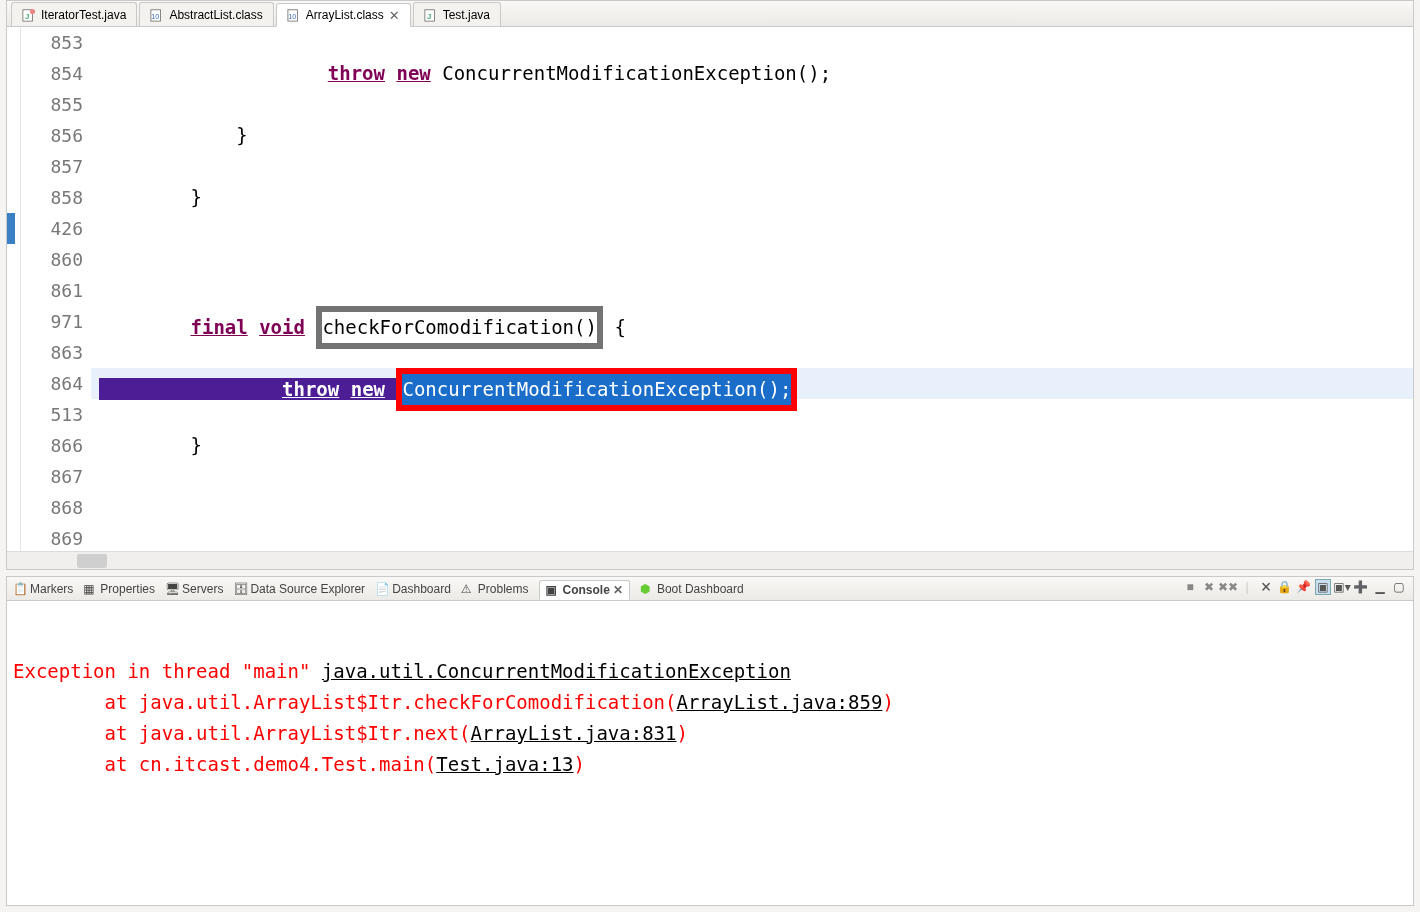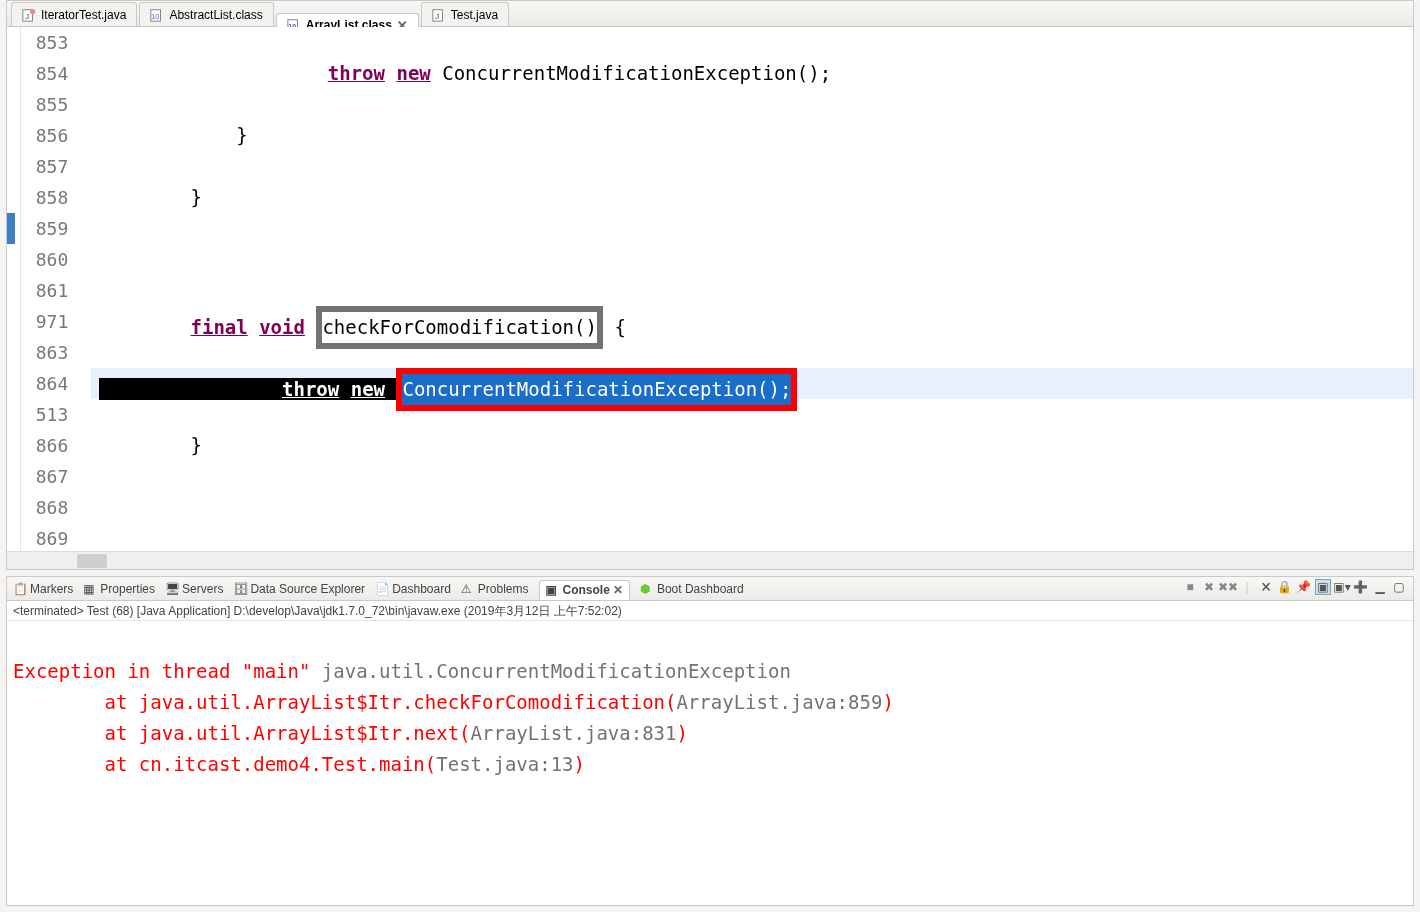--- a/index.html
+++ b/index.html
@@ -1,47 +1,47 @@
 <!DOCTYPE html>
 <html><head>
 <meta charset="utf-8">
 <style>
   * { margin:0; padding:0; box-sizing:border-box; }
   html,body { width:1420px; height:912px; font-family:"Segoe UI",Tahoma,sans-serif; font-size:12px; background:#f5f4f2; overflow:hidden; }
   .editor-area { position:absolute; left:6px; top:0; right:6px; height:570px; background:#fff; border:1px solid #c9c9c9; }
   .tabbar { height:26px; background:linear-gradient(#f9f8f6,#eceae6); border-bottom:1px solid #c9c9c9; display:flex; align-items:flex-end; padding-left:4px; }
   .tab { display:flex; align-items:center; height:24px; padding:0 10px; border:1px solid #c9c9c9; border-bottom:none; margin-right:2px; background:#f3f2ef; border-radius:3px 3px 0 0; gap:5px; cursor:pointer; }
-  .tab.active { background:#fff; font-weight:bold; border-bottom:1px solid #fff; position:relative; top:11px; }
+  .tab.active { background:#fff; font-weight:normal; border-bottom:1px solid #fff; position:relative; top:1px; }
   .tab .ficon { width:14px; height:14px; display:flex; align-items:center; justify-content:center; }
   .tab .close { font-size:13px; color:#666; }
   .code-scroll { position:absolute; top:26px; left:0; right:0; bottom:18px; overflow:hidden; background:#fff; }
   .code-gutter { position:absolute; left:0; top:0; width:14px; height:100%; background:#fff; border-right:1px solid #e6e6e6; }
-  .line-numbers { position:absolute; left:14px; top:0; width:70px; height:100%; background:#fff; text-align:center; color:#787878; font-family:Consolas,Menlo,monospace; font-size:18px; line-height:31px; padding-right:8px; user-select:none; }
+  .line-numbers { position:absolute; left:14px; top:0; width:70px; height:100%; background:#fff; text-align:right; color:#787878; font-family:Consolas,Menlo,monospace; font-size:18px; line-height:31px; padding-right:8px; user-select:none; }
   .left-marker { position:absolute; left:0; width:8px; background:#3b7fc4; }
   .code-body { position:absolute; left:84px; right:0; top:0; bottom:0; font-family:Consolas,Menlo,monospace; font-size:19px; line-height:31px; white-space:pre; color:#000; }
   .code-line { height:31px; padding-left:8px; position:relative; }
   .kwd { color:#7f0055; font-weight:bold;text-decoration:underline; }
   .annot-box { border:6px solid #737373; display:inline-block; }
-  .hl-sel-line { background:#000000; color:#fff; position:relative; }
+  .hl-sel-line { background:#4c1d95; color:#fff; position:relative; }
   .hl-sel-line .kwd { color:#fff; }
   .hl-line-bg { background:#e8f0fb; }
   .hscroll { position:absolute; left:0; right:0; bottom:0; height:18px; background:#f0efed; border-top:1px solid #dcdcdc; }
   .hscroll .thumb { position:absolute; left:70px; top:2px; width:30px; height:14px; background:#cfcfcf; border-radius:2px; }
 
   .bottom-panel { position:absolute; left:6px; right:6px; top:576px; bottom:6px; background:#fff; border:1px solid #c9c9c9; }
   .bottom-tabs { height:24px; background:linear-gradient(#f9f8f6,#eceae6); border-bottom:1px solid #c9c9c9; display:flex; align-items:center; padding:0 6px; gap:10px; }
   .btab { display:flex; align-items:center; gap:3px; color:#444; cursor:pointer; }
   .btab.active { background:#fff; border:1px solid #c9c9c9; border-bottom:1px solid #fff; border-radius:3px 3px 0 0; padding:2px 6px; position:relative; top:1px; font-weight:bold; }
   .btab .bicon { width:14px; height:14px; }
   .toolbar-right { position:absolute; right:6px; top:2px; display:flex; gap:3px; align-items:center; }
   .toolbar-right span { width:16px; height:16px; display:flex; align-items:center; justify-content:center; cursor:pointer; color:#555; font-size:12px; }
   .status-line { height:20px; padding:2px 6px; color:#444; border-bottom:1px solid #e6e6e6; background:#fff; font-size:12px; }
   .console-body { position:absolute; top:46px; left:0; right:0; bottom:0; font-family:Consolas,Menlo,monospace; font-size:19px; line-height:31px; white-space:pre; color:#000; padding:2px 6px; overflow:hidden; background:#fff; }
   .console-body .err { color:#ff0000; }
-  .console-body .lnk { color:#737373; }
+  .console-body .lnk { color:#000000; text-decoration:underline; }
 
   
   svg.j { width:14px; height:14px; }
 </style>
 </head>
 <body>
 
 <div class="editor-area">
   <div class="tabbar">
     <div class="tab">
@@ -88,21 +88,21 @@
     <div class="code-gutter">
       <div class="left-marker" style="top:186px;height:31px;"></div>
     </div>
     <div class="line-numbers" id="ln">
         <div>853</div>
         <div>854</div>
         <div>855</div>
         <div>856</div>
         <div>857</div>
         <div>858</div>
-        <div>859</div>
+        <div>426</div>
         <div>860</div>
         <div>861</div>
         <div>971</div>
         <div>863</div>
         <div>864</div>
         <div>513</div>
         <div>866</div>
         <div>867</div>
         <div>868</div>
         <div>869</div>
@@ -175,20 +175,19 @@
       <span>🗙</span>
       <span>🔒</span>
       <span>📌</span>
       <span style="background:#cde;border:1px solid #7aa">▣</span>
       <span>▣▾</span>
       <span style="color:#393">➕</span>
       <span>▁</span>
       <span>▢</span>
     </div>
   </div>
-  <div class="status-line">&lt;terminated&gt; Test (68) [Java Application] D:\develop\Java\jdk1.7.0_72\bin\javaw.exe (2019年3月12日 上午7:52:02)</div>
   <div class="console-body">
 <span class="err"><span>Exception in thread "main" </span></span><span class="lnk">java.util.ConcurrentModificationException</span>
 <span class="err"><span>        at java.util.ArrayList$Itr.checkForComodification(</span></span><span class="lnk">ArrayList.java:859</span><span class="err">)</span>
 <span class="err"><span>        at java.util.ArrayList$Itr.next(</span></span><span class="lnk">ArrayList.java:831</span><span class="err">)</span>
 <span class="err"><span>        at cn.itcast.demo4.Test.main(</span></span><span class="lnk">Test.java:13</span><span class="err">)</span>
   </div>
 </div>
 
 </body></html>

